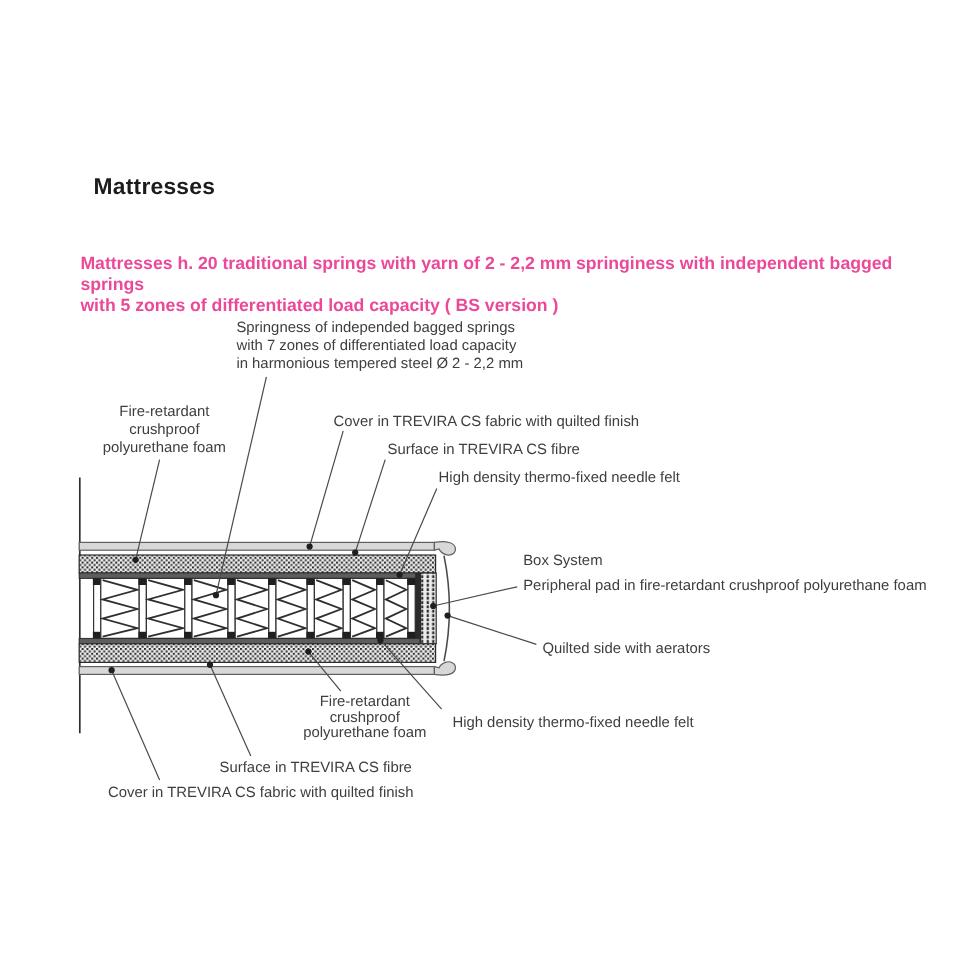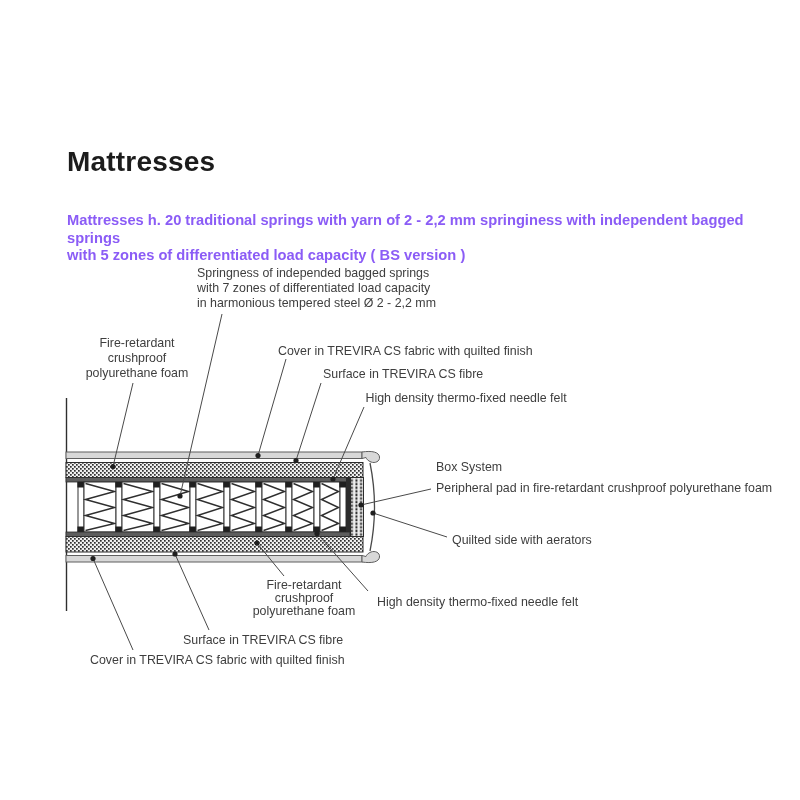--- a/index.html
+++ b/index.html
@@ -1,21 +1,21 @@
 <!DOCTYPE html>
 <html><head>
 <meta charset="utf-8">
 <style>
   html,body{margin:0;padding:0;background:#ffffff;}
   .page{position:relative;width:800px;height:800px;background:#ffffff;overflow:hidden;
         font-family:"Liberation Sans",sans-serif;}
-  .title{position:absolute;left:67px;top:146px;margin:0;font-size:28px;font-weight:bold;
+  .title{position:absolute;left:78px;top:146px;margin:0;font-size:19px;font-weight:bold;
          color:#1c1c1c;letter-spacing:0.2px;}
   .intro{position:absolute;left:67px;top:212px;margin:0;width:700px;font-size:14.7px;
-         font-weight:bold;line-height:17.5px;color:#8b5cf6;}
+         font-weight:bold;line-height:17.5px;color:#ec4899;}
   svg.diagram{position:absolute;left:0;top:0;}
   svg.diagram text{font-family:"Liberation Sans",sans-serif;font-size:12.4px;fill:#3e3e3e;}
 </style>
 </head>
 <body>
 
 <div class="page">
 
   <h1 class="title">Mattresses</h1>
 

